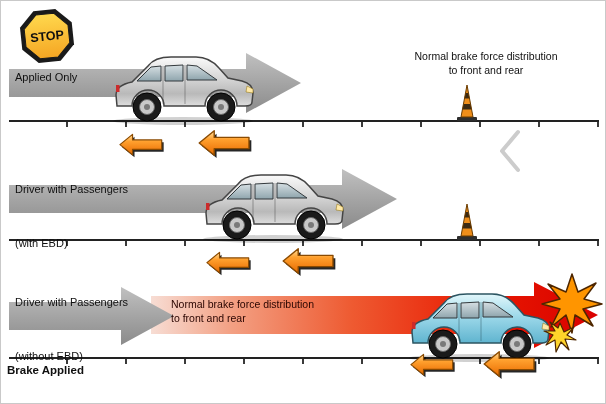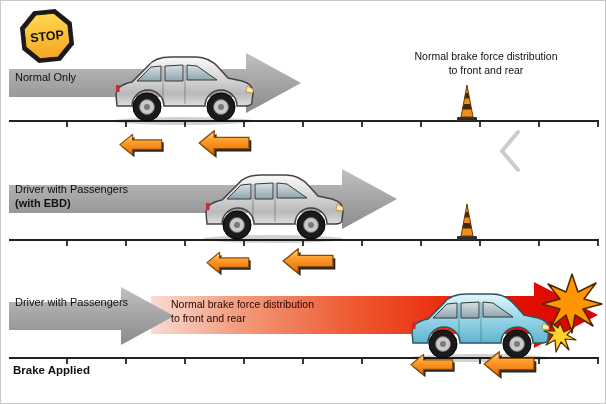--- a/index.html
+++ b/index.html
@@ -3,21 +3,21 @@
 <meta charset="utf-8">
 <style>
   html,body{margin:0;padding:0;background:#e8e8e8;}
   #canvas{
     position:relative;width:606px;height:404px;margin:0;
     background:#ffffff;border:1px solid #c9c9c9;box-sizing:border-box;
     overflow:hidden;font-family:"Liberation Sans","DejaVu Sans",sans-serif;
   }
   .abs{position:absolute;}
   .row-label{font-size:11px;color:#101010;line-height:1.25;z-index:6;}
-  .row-label .bold{font-weight:bold;display:block;}
+  .row-label .bold{font-weight:normal;display:block;margin-top:40px;}
   .row-label .plain{display:block;}
   .annotation{font-size:10.5px;color:#101010;text-align:center;white-space:pre-line;line-height:1.35;z-index:6;}
   .red-arrow-text{font-size:10.5px;color:#2a0500;text-align:left;white-space:pre-line;line-height:1.35;z-index:6;}
   .road-line{height:2px;background:#222222;z-index:1;}
   .ticks{height:5px;z-index:1;background:repeating-linear-gradient(90deg,#3a3a3a 0 2px,transparent 2px 59px);}
   .brake-applied{font-size:11.5px;font-weight:bold;color:#101010;z-index:6;}
   .z2{z-index:2}.z3{z-index:3}.z4{z-index:4}.z5{z-index:5}
   svg{display:block;}
   #stop-sign{transform:rotate(-6deg);z-index:6;}
 </style>
@@ -71,21 +71,21 @@
     <polygon points="0,18 237,18 237,2 292,32 237,62 237,46 0,46" fill="url(#grayGrad)"></polygon>
   </svg>
 
   <svg id="stop-sign" class="abs" style="left:18px;top:7px" width="56" height="56" viewBox="0 0 56 56">
     <polygon points="17,2 39,2 54,17 54,39 39,54 17,54 2,39 2,17" fill="#1a1a1a"></polygon>
     <polygon points="19,6 37,6 50,19 50,37 37,50 19,50 6,37 6,19" fill="url(#signGrad)" stroke="#1a1a1a" stroke-width="1"></polygon>
     <text x="28" y="32.5" text-anchor="middle" font-size="12.5" font-weight="bold" fill="#101010" font-family="Liberation Sans, DejaVu Sans, sans-serif">STOP</text>
   </svg>
 
   <div class="abs row-label" style="left:14px;top:70px;width:100px">
-    <span class="plain">Normal Only</span>
+    <span class="plain">Applied Only</span>
     <span class="bold"></span>
   </div>
 
   <div class="abs annotation" style="left:385px;top:48px;width:200px">Normal brake force distribution
 to front and rear</div>
 
   <svg class="abs z3" style="left:455px;top:83px" width="22" height="38" viewBox="0 0 22 38">
     <rect x="1" y="33" width="20" height="4" rx="1" fill="#2e2e2e"></rect>
     <clipPath id="coneClip1">
         <polygon points="11,1 5,33 17,33"></polygon>
@@ -182,20 +182,21 @@
   <svg class="abs z2" style="left:150px;top:281px" width="447" height="66" viewBox="0 0 447 66">
     <polygon points="0,14 383,14 383,0 447,33 383,66 383,52 0,52" fill="url(#redGrad)"></polygon>
   </svg>
 
   <svg class="abs z3" style="left:8px;top:284px" width="165" height="62" viewBox="0 0 165 62">
     <polygon points="0,17 112,17 112,2 165,31 112,60 112,45 0,45" fill="url(#grayGrad)"></polygon>
   </svg>
 
   <div class="abs row-label" style="left:14px;top:295px;width:130px">
     <span class="plain">Driver with Passengers</span>
+    <span class="bold">(without EBD)</span>
   </div>
 
   <div class="abs red-arrow-text" style="left:170px;top:296px;width:190px">Normal brake force distribution
 to front and rear</div>
 
   <div class="abs road-line" style="left:8px;top:356px;width:590px"></div>
   <div class="abs ticks" style="left:65px;top:358px;width:533px"></div>
 
   <svg class="abs z4" style="left:402px;top:281px" width="152" height="80" viewBox="0 0 152 80">
     <ellipse cx="76" cy="76" rx="70" ry="4" fill="rgba(0,0,0,0.18)"></ellipse>
@@ -221,15 +222,15 @@
 
   <svg class="abs z5" style="left:408px;top:351px" width="48" height="26" viewBox="0 0 58 33">
     <polygon points="3.5,19 19.5,6 19.5,13 56.5,13 56.5,25 19.5,25 19.5,32" fill="#000" opacity="0.85"></polygon>
     <polygon points="1,16 17,3 17,10 54,10 54,22 17,22 17,29" fill="url(#orangeGrad)" stroke="#8a4a00" stroke-width="1.5" stroke-linejoin="round"></polygon>
   </svg>
   <svg class="abs z5" style="left:481px;top:348px" width="57" height="31" viewBox="0 0 58 33">
     <polygon points="3.5,19 19.5,6 19.5,13 56.5,13 56.5,25 19.5,25 19.5,32" fill="#000" opacity="0.85"></polygon>
     <polygon points="1,16 17,3 17,10 54,10 54,22 17,22 17,29" fill="url(#orangeGrad)" stroke="#8a4a00" stroke-width="1.5" stroke-linejoin="round"></polygon>
   </svg>
 
-  <div class="abs brake-applied" style="left:12px;top:363px">Brake Applied</div>
+  <div class="abs brake-applied" style="left:6px;top:363px">Brake Applied</div>
 
 </div>
 
 </body></html>

